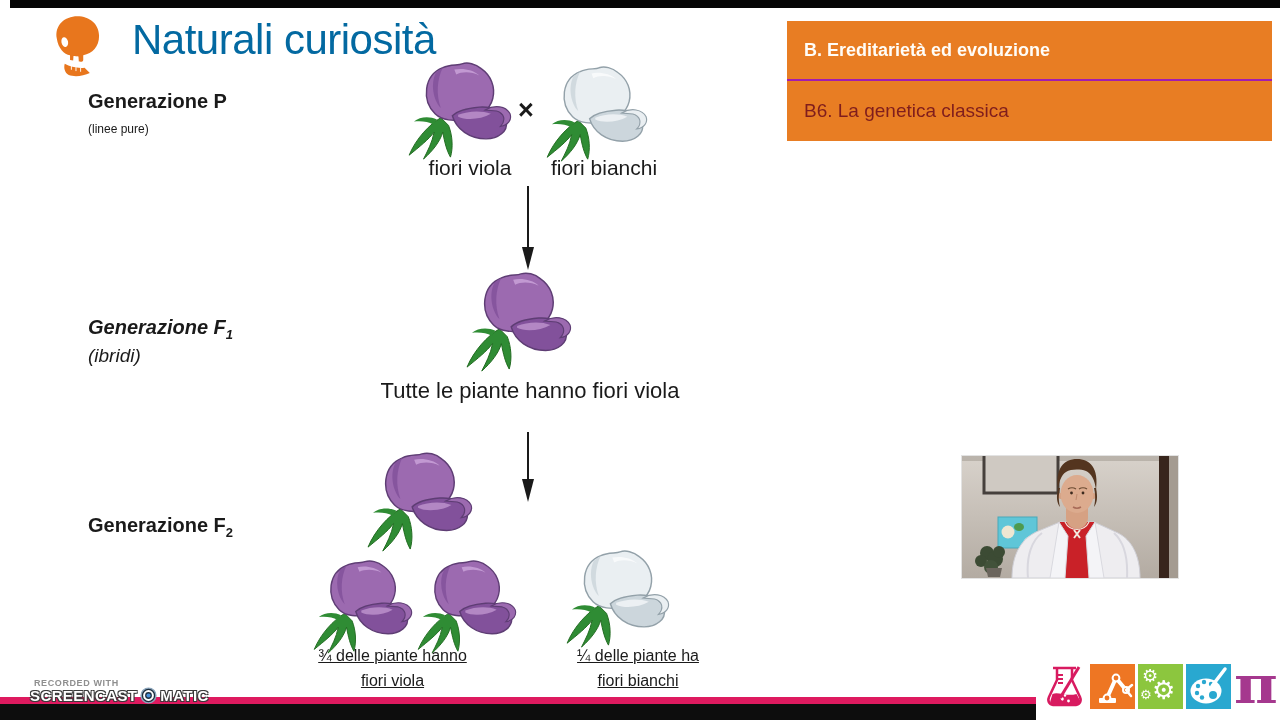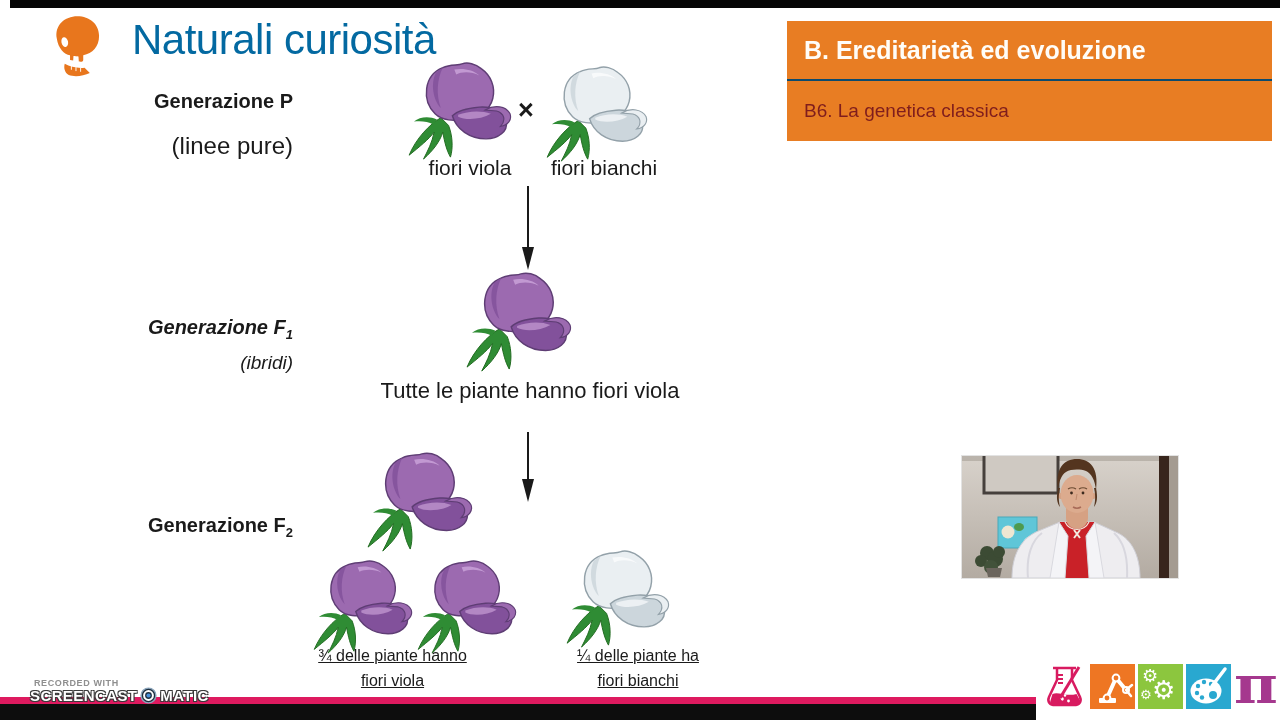--- a/index.html
+++ b/index.html
@@ -13,31 +13,31 @@
   .stripe{left:0;top:697px;width:1280px;height:7px;background:#de1a5f;z-index:6;}
   .bottom-bar{left:0;top:704px;width:1280px;height:16px;background:#0d0d0d;z-index:5;}
 
   
   .title{left:132px;top:16px;font-size:42px;color:#0369a1;letter-spacing:-0.5px;}
   .skull{left:46px;top:15px;width:56px;height:66px;}
 
   
   .topic-panel{left:787px;top:21px;width:485px;z-index:3;}
   .topic-row{background:#e87d23;display:flex;align-items:center;padding-left:17px;color:#fffdf8;}
-  .topic-row1{height:58px;font-size:25px;font-weight:bold;border-bottom:2px solid #0c4a6e;}
+  .topic-row1{height:58px;font-size:18px;font-weight:bold;border-bottom:2px solid #a21caf;}
   .topic-row2{height:60px;font-size:19px;color:#7f1d1d;}
 
   
-  .gen-label{width:205px;text-align:right;}
+  .gen-label{width:205px;text-align:left;}
   .gen-label .l1{font-size:20px;font-weight:bold;}
-  .gen-label .l2{font-size:24px;margin-top:19px;}
+  .gen-label .l2{font-size:12px;margin-top:9px;}
   .gen-label sub{font-size:13px;font-weight:bold;}
   .gen-p{left:88px;top:90px;}
   .gen-f1{left:88px;top:316px;font-style:italic;}
-  .gen-f1 .l2{margin-top:10px;font-size:19px;}
+  .gen-f1 .l2{margin-top:3px;font-size:19px;}
   .gen-f2{left:88px;top:514px;}
 
   .flower-label{font-size:21px;text-align:center;z-index:4;}
   .lbl-viola{left:390px;top:156px;width:160px;}
   .lbl-bianchi{left:520px;top:156px;width:168px;}
   .cross{left:512px;top:95px;width:28px;font-size:27px;font-weight:bold;text-align:center;}
   .caption{font-size:22px;text-align:center;z-index:4;}
   .cap-f1{left:345px;top:378px;width:370px;}
   .cap-2line{font-size:16px;line-height:25px;text-decoration:underline;}
   .cap-purple{left:270px;top:643px;width:245px;}

